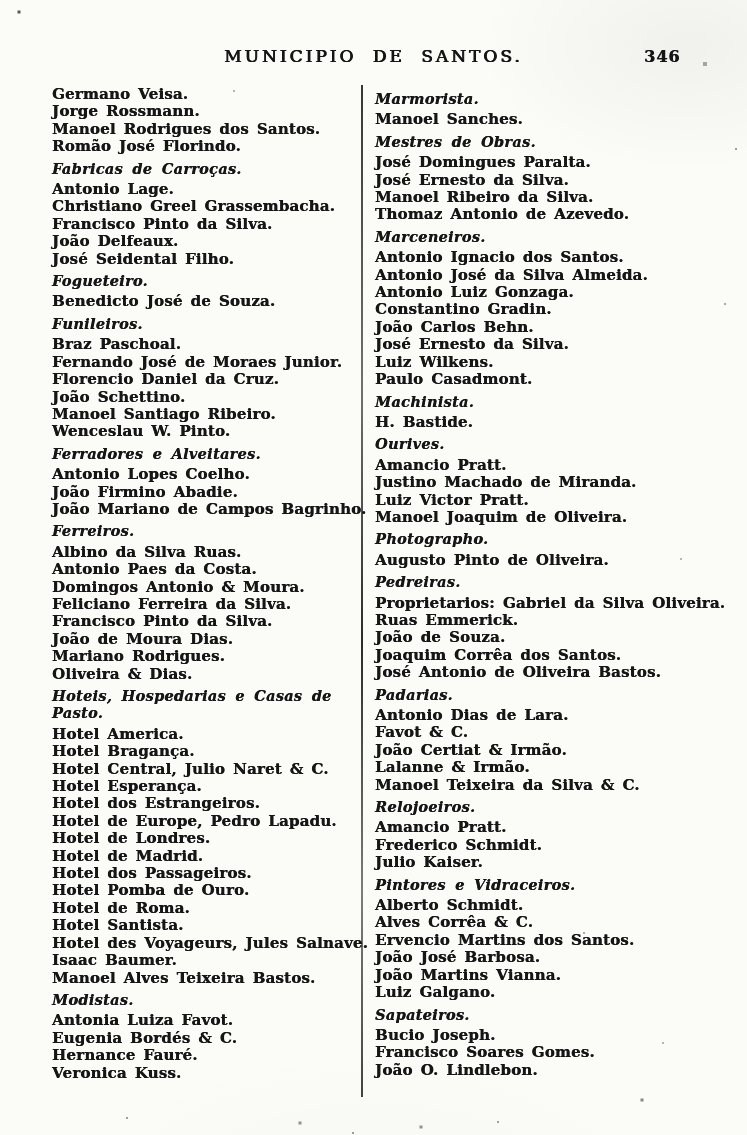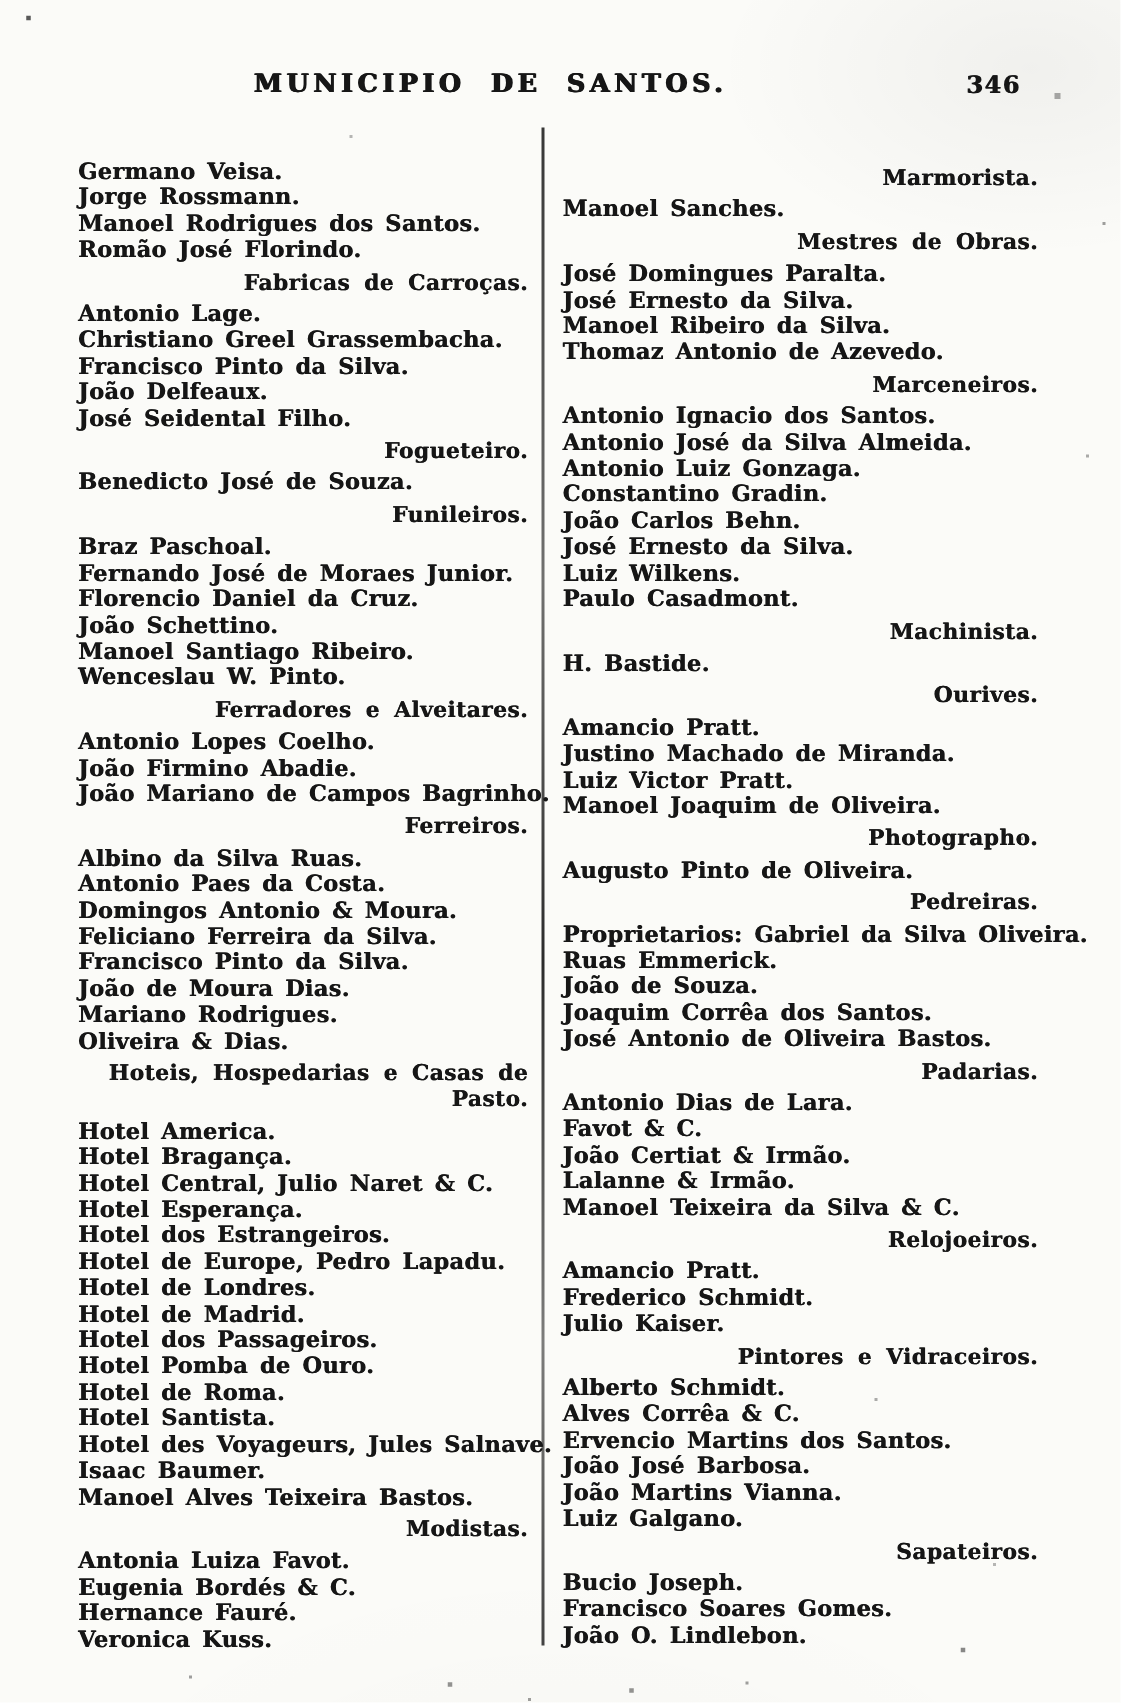--- a/index.html
+++ b/index.html
@@ -45,24 +45,24 @@
   .header-row {
     position: absolute;
     top: 46px;
     left: 0;
     width: 100%;
     height: 28px;
   }
   .page-title {
     position: absolute;
     left: 0;
-    width: 654px;
+    width: 747px;
     text-align: center;
     font-size: 17px;
-    font-weight: 700;
+    font-weight: 400;
     letter-spacing: 3px;
     word-spacing: 8px;
     text-shadow: 0.6px 0 currentColor, -0.3px 0 currentColor;
   }
   .page-number {
     position: absolute;
     left: 644px;
     top: 1px;
     font-size: 16px;
     font-weight: 700;
@@ -71,21 +71,20 @@
   }
   .columns {
     position: absolute;
     top: 84px;
     left: 0;
     right: 0;
     bottom: 0;
     display: flex;
     padding: 2px 7px 0 52px;
     box-sizing: border-box;
-    margin-top: 20px;
   }
   .column-divider {
     position: absolute;
     left: 361px;
     top: 85px;
     height: 1012px;
     width: 2px;
     background: linear-gradient(to bottom,
       rgba(20,20,20,0.85) 0%, rgba(20,20,20,0.6) 30%,
       rgba(20,20,20,0.9) 55%, rgba(20,20,20,0.55) 80%,
@@ -109,21 +108,22 @@
     font-weight: 700;
     letter-spacing: 0.2px;
     word-spacing: 2.5px;
     white-space: nowrap;
     text-shadow: 0.35px 0 currentColor;
   }
   .heading {
     font-size: 14.5px;
     line-height: 17.4px;
     font-weight: 700;
-    text-align: right;
+    font-style: italic;
+    text-align: left;
     word-spacing: 4px;
     letter-spacing: 0.3px;
     margin: 4px 0;
     text-shadow: 0.3px 0 currentColor;
   }
   .col-right .heading {
     padding-right: 48px;
   }
 </style>
 </head>

